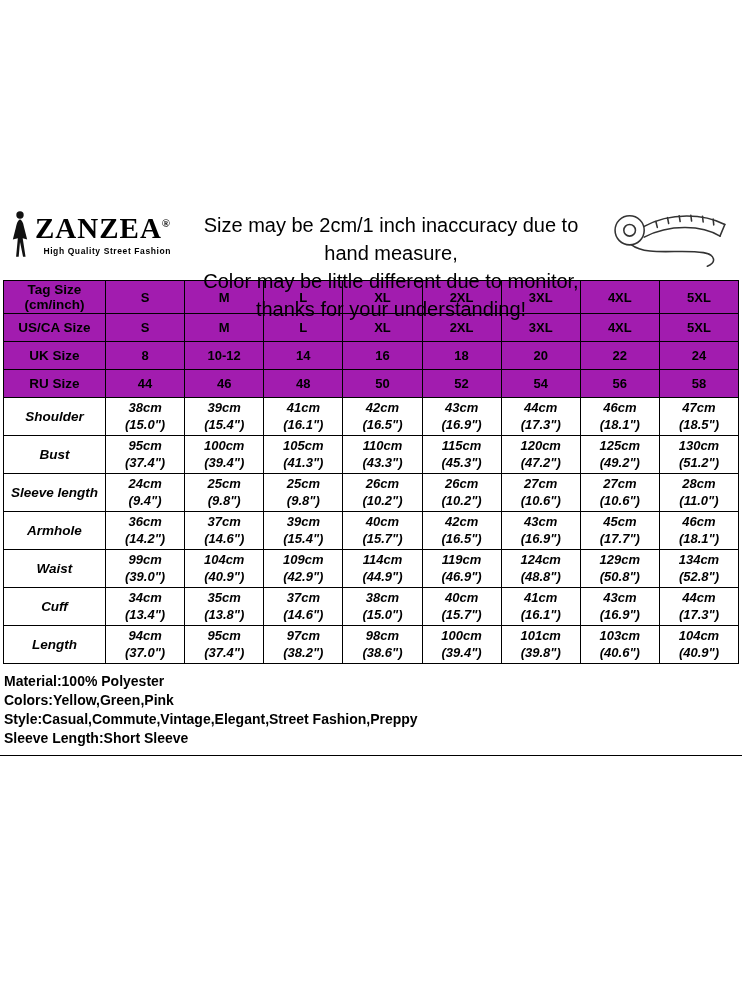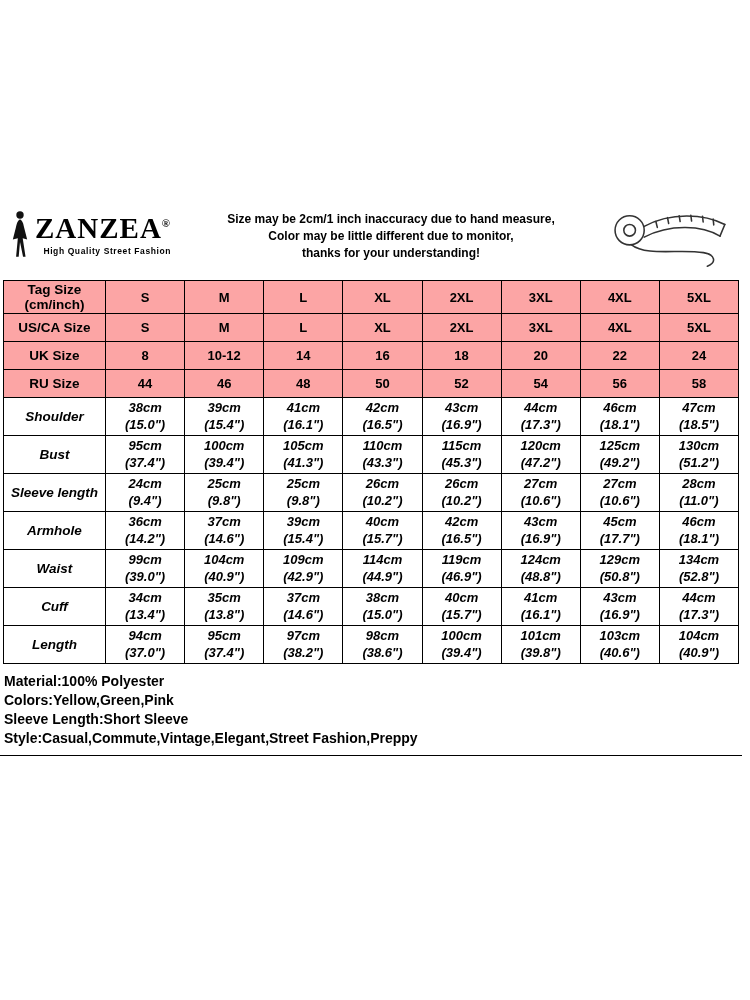--- a/index.html
+++ b/index.html
@@ -9,30 +9,30 @@
   }
   .spacer-top{height:204px;}
   
   .header-row{display:flex;align-items:flex-start;padding:0 8px;height:70px;}
   .logo{display:flex;align-items:center;width:178px;flex:none;padding-top:6px;}
   .logo-icon{flex:none;line-height:0;}
   .logo-text{margin-left:3px;}
   .brand-line{font-family:"Liberation Serif", serif;font-weight:bold;font-size:29px;line-height:1;letter-spacing:1px;white-space:nowrap;}
   .brand-line sup{font-size:11px;vertical-align:super;}
   .tagline{font-size:8.5px;font-weight:bold;letter-spacing:0.6px;margin-top:3px;white-space:nowrap;text-align:right;}
-  .notice{flex:1;text-align:center;font-weight:bold;font-size:12px;line-height:1.4;padding-top:7px;}
+  .notice{flex:1;text-align:center;font-weight:normal;font-size:20px;line-height:1.4;padding-top:7px;}
   .tape-wrap{width:138px;flex:none;display:flex;justify-content:flex-end;padding-top:2px;line-height:0;}
   
   table.size-table{border-collapse:collapse;table-layout:fixed;width:736px;margin:6px auto 0;}
   .size-table td{
     border:1px solid #000;text-align:center;vertical-align:middle;
     font-weight:bold;font-size:13px;padding:1px 0;
   }
   .size-table tr.size-row{height:28px;}
-  .size-table tr.size-row td{background:#fca5a5;}
+  .size-table tr.size-row td{background:#a21caf;}
   .size-table tr.measure-row{height:38px;font-style:italic;}
   .size-table td.label-cell{white-space:pre-line;font-size:13.5px;}
   .size-table tr.measure-row td{background:#ffffff;line-height:1.3;}
   
   .details{padding:8px 4px 0;font-weight:bold;font-size:14px;line-height:19px;}
   .divider{border-top:1px solid #000;margin-top:7px;width:750px;}
 </style>
 </head>
 <body>
 
@@ -383,18 +383,18 @@
             <div>104cm</div>
             <div>(40.9")</div>
           </td>
         </tr>
       </tbody>
   </table>
 
   <div class="details">
       <div>Material:100% Polyester</div>
       <div>Colors:Yellow,Green,Pink</div>
+      <div>Style:Casual,Commute,Vintage,Elegant,Street Fashion,Preppy</div>
       <div>Sleeve Length:Short Sleeve</div>
-      <div>Style:Casual,Commute,Vintage,Elegant,Street Fashion,Preppy</div>
     </div>
 
   <div class="divider"></div>
 </div>
 
 </body></html>

